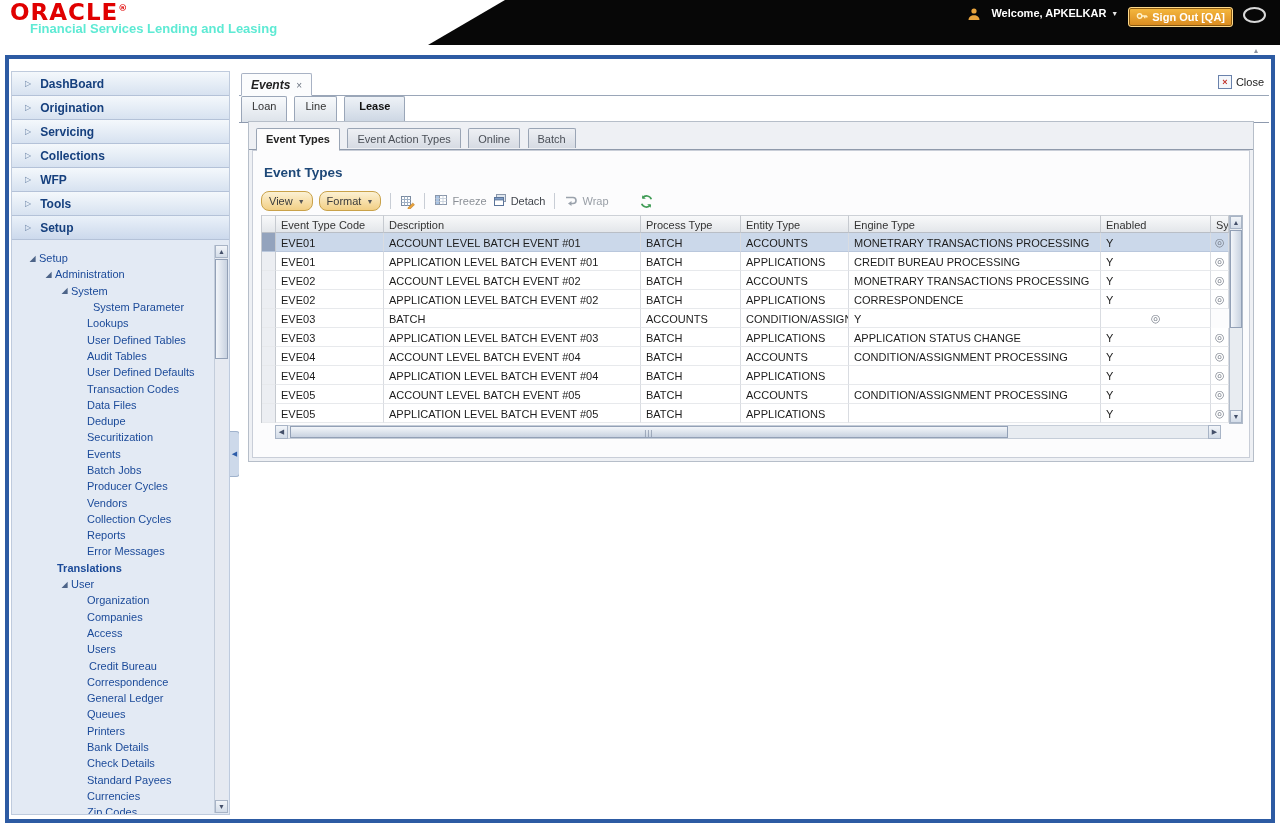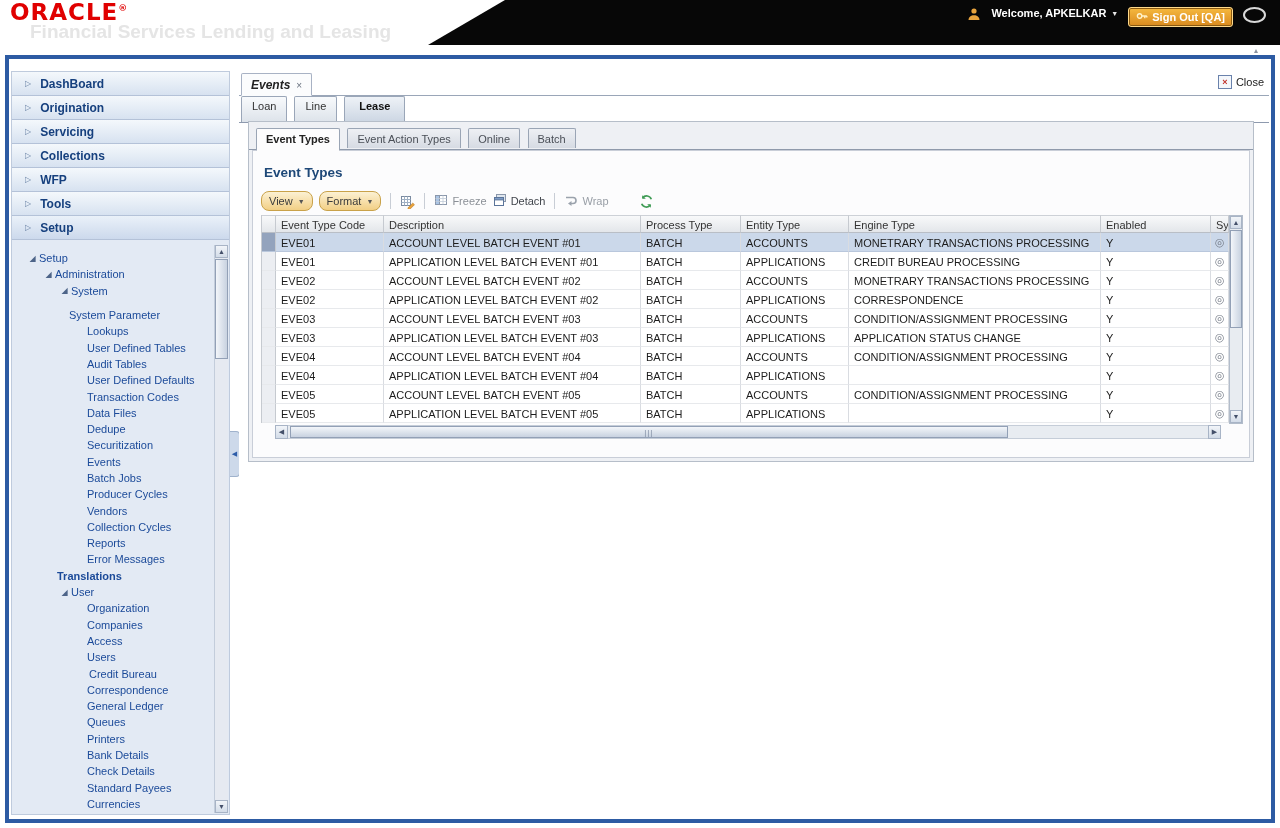--- a/index.html
+++ b/index.html
@@ -6,21 +6,21 @@
   body{width:1280px;height:828px;position:relative;overflow:hidden;background:#fff;
        font-family:"Liberation Sans",sans-serif;-webkit-font-smoothing:antialiased;}
 
   
   .topbar{position:absolute;left:0;top:0;width:1280px;height:45px;background:#070707;}
   .logo-plate{position:absolute;left:0;top:0;width:505px;height:45px;background:#fff;
               clip-path:polygon(0 0,505px 0,428px 45px,0 45px);}
   .logo-text{position:absolute;left:10px;top:-1px;color:#e00000;font-size:23px;font-weight:bold;
              letter-spacing:1px;font-family:"DejaVu Sans",sans-serif;}
   .logo-text sup{font-size:9px;vertical-align:super;}
-  .subtitle{position:absolute;left:30px;top:21px;font-size:19px;font-weight:bold;color:#e5e5e5;}
+  .subtitle{position:absolute;left:30px;top:21px;font-size:13px;font-weight:bold;color:#5eead4;}
   .topbar-right{position:absolute;right:14px;top:7px;height:20px;display:flex;align-items:flex-start;gap:10px;}
   .welcome{display:flex;align-items:center;gap:5px;color:#fff;font-size:11px;font-weight:bold;cursor:pointer;}
   .welcome .caret{font-size:7px;color:#e8e8e8;}
   .signout-btn{display:flex;align-items:center;gap:4px;padding:2px 7px;border:1px solid #ffd98a;border-radius:3px;
                background:linear-gradient(#f6b93f,#d98a1f);color:#fff;font-size:11px;font-weight:bold;cursor:pointer;
                box-shadow:inset 0 0 0 1px #8a5a10;}
   .oval-icon{width:19px;height:12px;border:2px solid #d9d9d9;border-radius:50%;}
 
   
   .frame{position:absolute;left:0;top:45px;width:1280px;height:783px;background:#fff;}
@@ -205,21 +205,21 @@
           <div class="tree-item" style="padding-left: 30px;">
             <span class="tw">◢</span>
             <span class="tlbl">Administration</span>
           </div>
 
           <div class="tree-item" style="padding-left: 46px;">
             <span class="tw">◢</span>
             <span class="tlbl">System</span>
           </div>
 
-          <div class="tree-item" style="padding-left: 44px; margin-top: 8px;">
+          <div class="tree-item" style="padding-left: 68px;">
             <span class="tw"></span>
             <span class="tlbl">System Parameter</span>
           </div>
 
           <div class="tree-item" style="padding-left: 62px;">
             <span class="tw"></span>
             <span class="tlbl">Lookups</span>
           </div>
 
           <div class="tree-item" style="padding-left: 62px;">
@@ -526,21 +526,20 @@
                     <div class="td">CORRESPONDENCE</div>
                     <div class="td">Y</div>
                     <div class="td sys">
                       <span class="radio-glyph">◎</span>
                     </div>
                   </div>
 
                   <div class="trow">
                     <div class="td gutter"></div>
                     <div class="td">EVE03</div>
-                    <div class="td">ACCOUNT LEVEL BATCH EVENT #03</div>
                     <div class="td">BATCH</div>
                     <div class="td">ACCOUNTS</div>
                     <div class="td">CONDITION/ASSIGNMENT PROCESSING</div>
                     <div class="td">Y</div>
                     <div class="td sys">
                       <span class="radio-glyph">◎</span>
                     </div>
                   </div>
 
                   <div class="trow">

